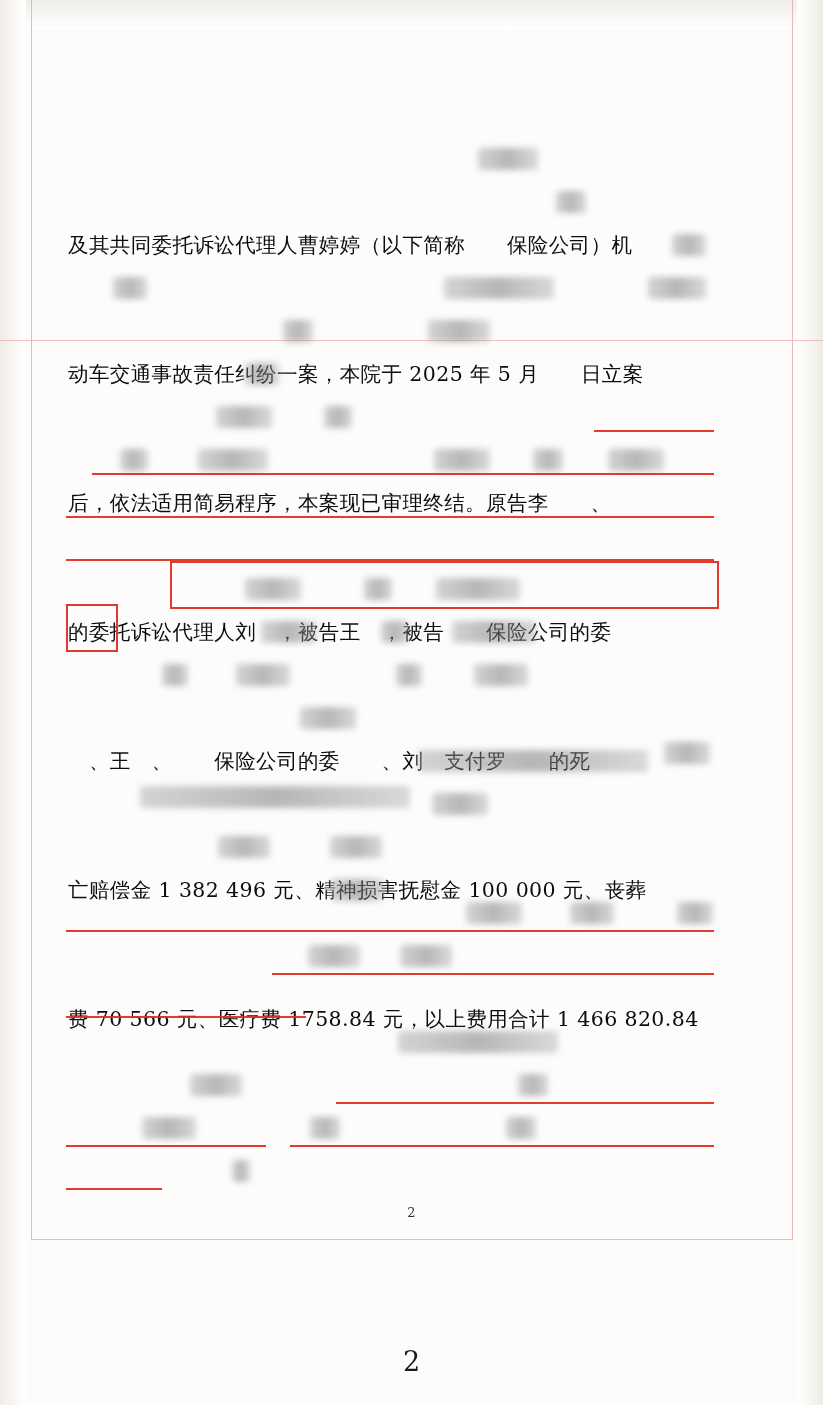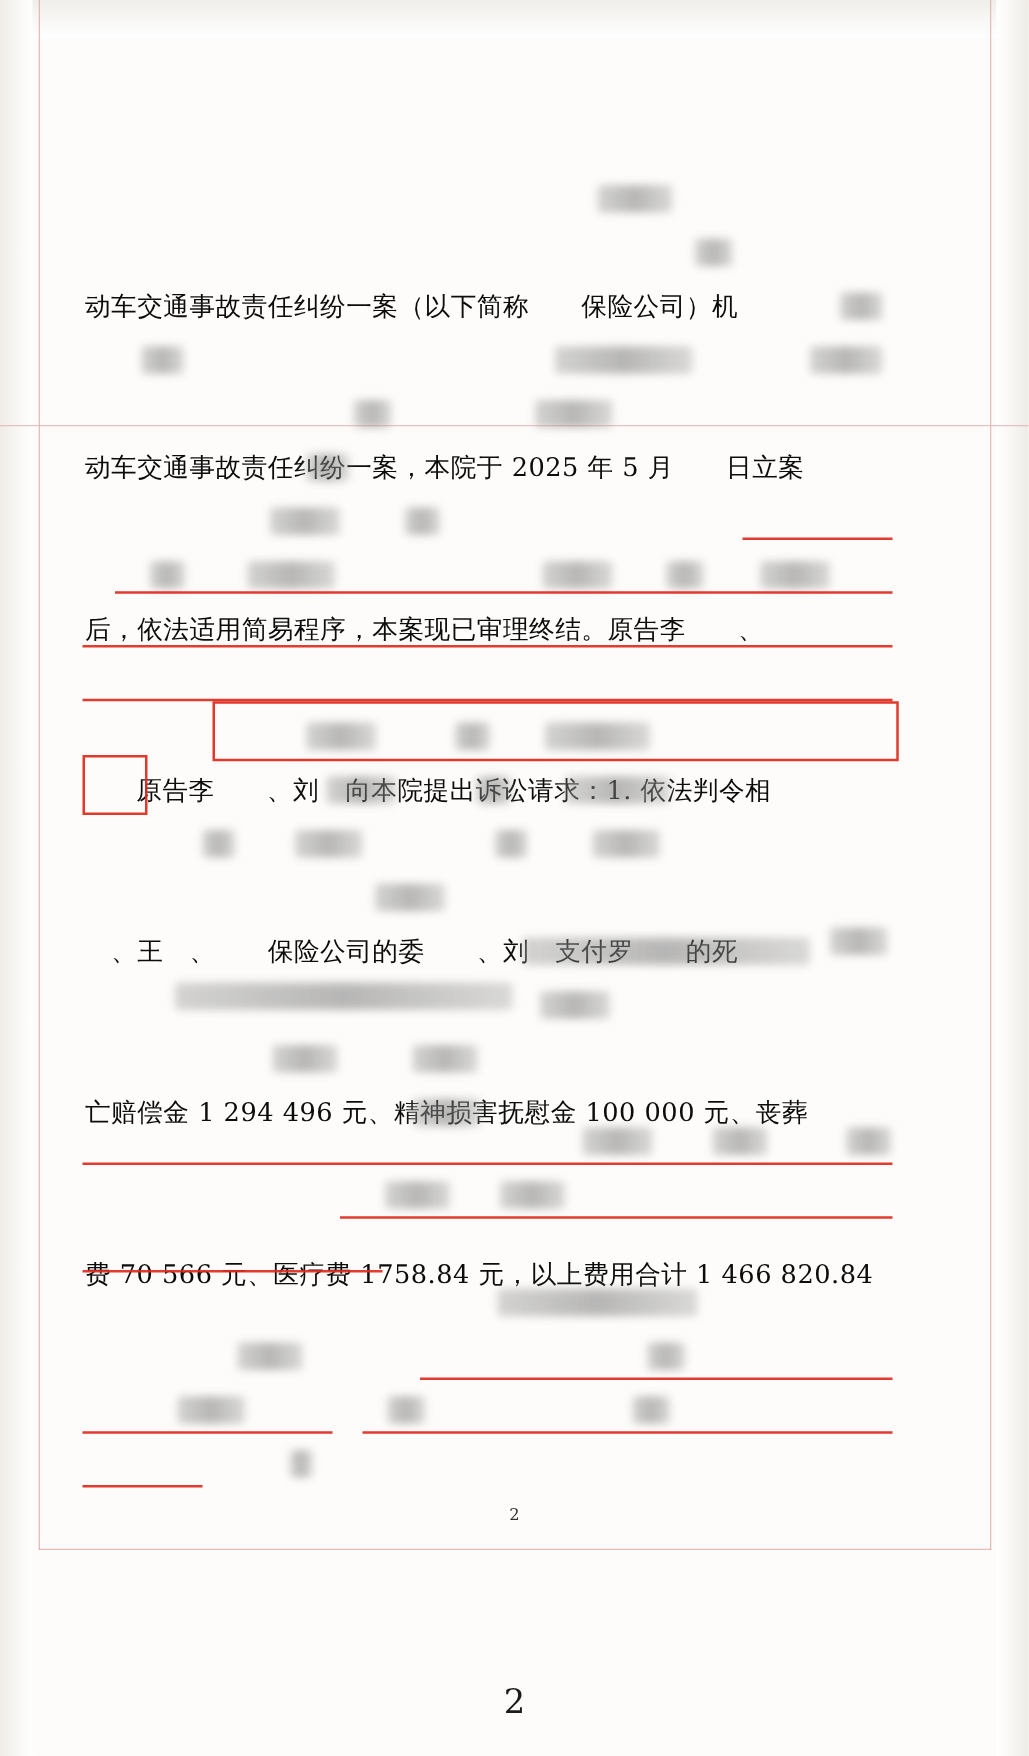--- a/index.html
+++ b/index.html
@@ -130,26 +130,26 @@
   <div class="scan-edge-top"></div>
   <div class="scan-edge-left"></div>
   <div class="scan-edge-right"></div>
 
   <div class="form-line v-left"></div>
   <div class="form-line v-right"></div>
   <div class="form-line h-mid"></div>
   <div class="form-line h-bot"></div>
 
   <div class="doc-body">
-    <div class="line">动车交通事故责任纠纷一案（以下简称　　保险公司）机</div>
+    <div class="line">及其共同委托诉讼代理人曹婷婷（以下简称　　保险公司）机</div>
     <div class="line">动车交通事故责任纠纷一案，本院于 2025 年 5 月　　日立案</div>
     <div class="line">后，依法适用简易程序，本案现已审理终结。原告李　　、</div>
-    <div class="line indent">原告李　　、刘　向本院提出诉讼请求：1. 依法判令相</div>
+    <div class="line">的委托诉讼代理人刘　，被告王　，被告　　保险公司的委</div>
     <div class="line">　、王　、　　保险公司的委　　、刘　支付罗　　的死</div>
-    <div class="line">亡赔偿金 1 294 496 元、精神损害抚慰金 100 000 元、丧葬</div>
+    <div class="line">亡赔偿金 1 382 496 元、精神损害抚慰金 100 000 元、丧葬</div>
     <div class="line">费 70 566 元、医疗费 1758.84 元，以上费用合计 1 466 820.84</div>
     
     
     
     
     
     
     
     
     

